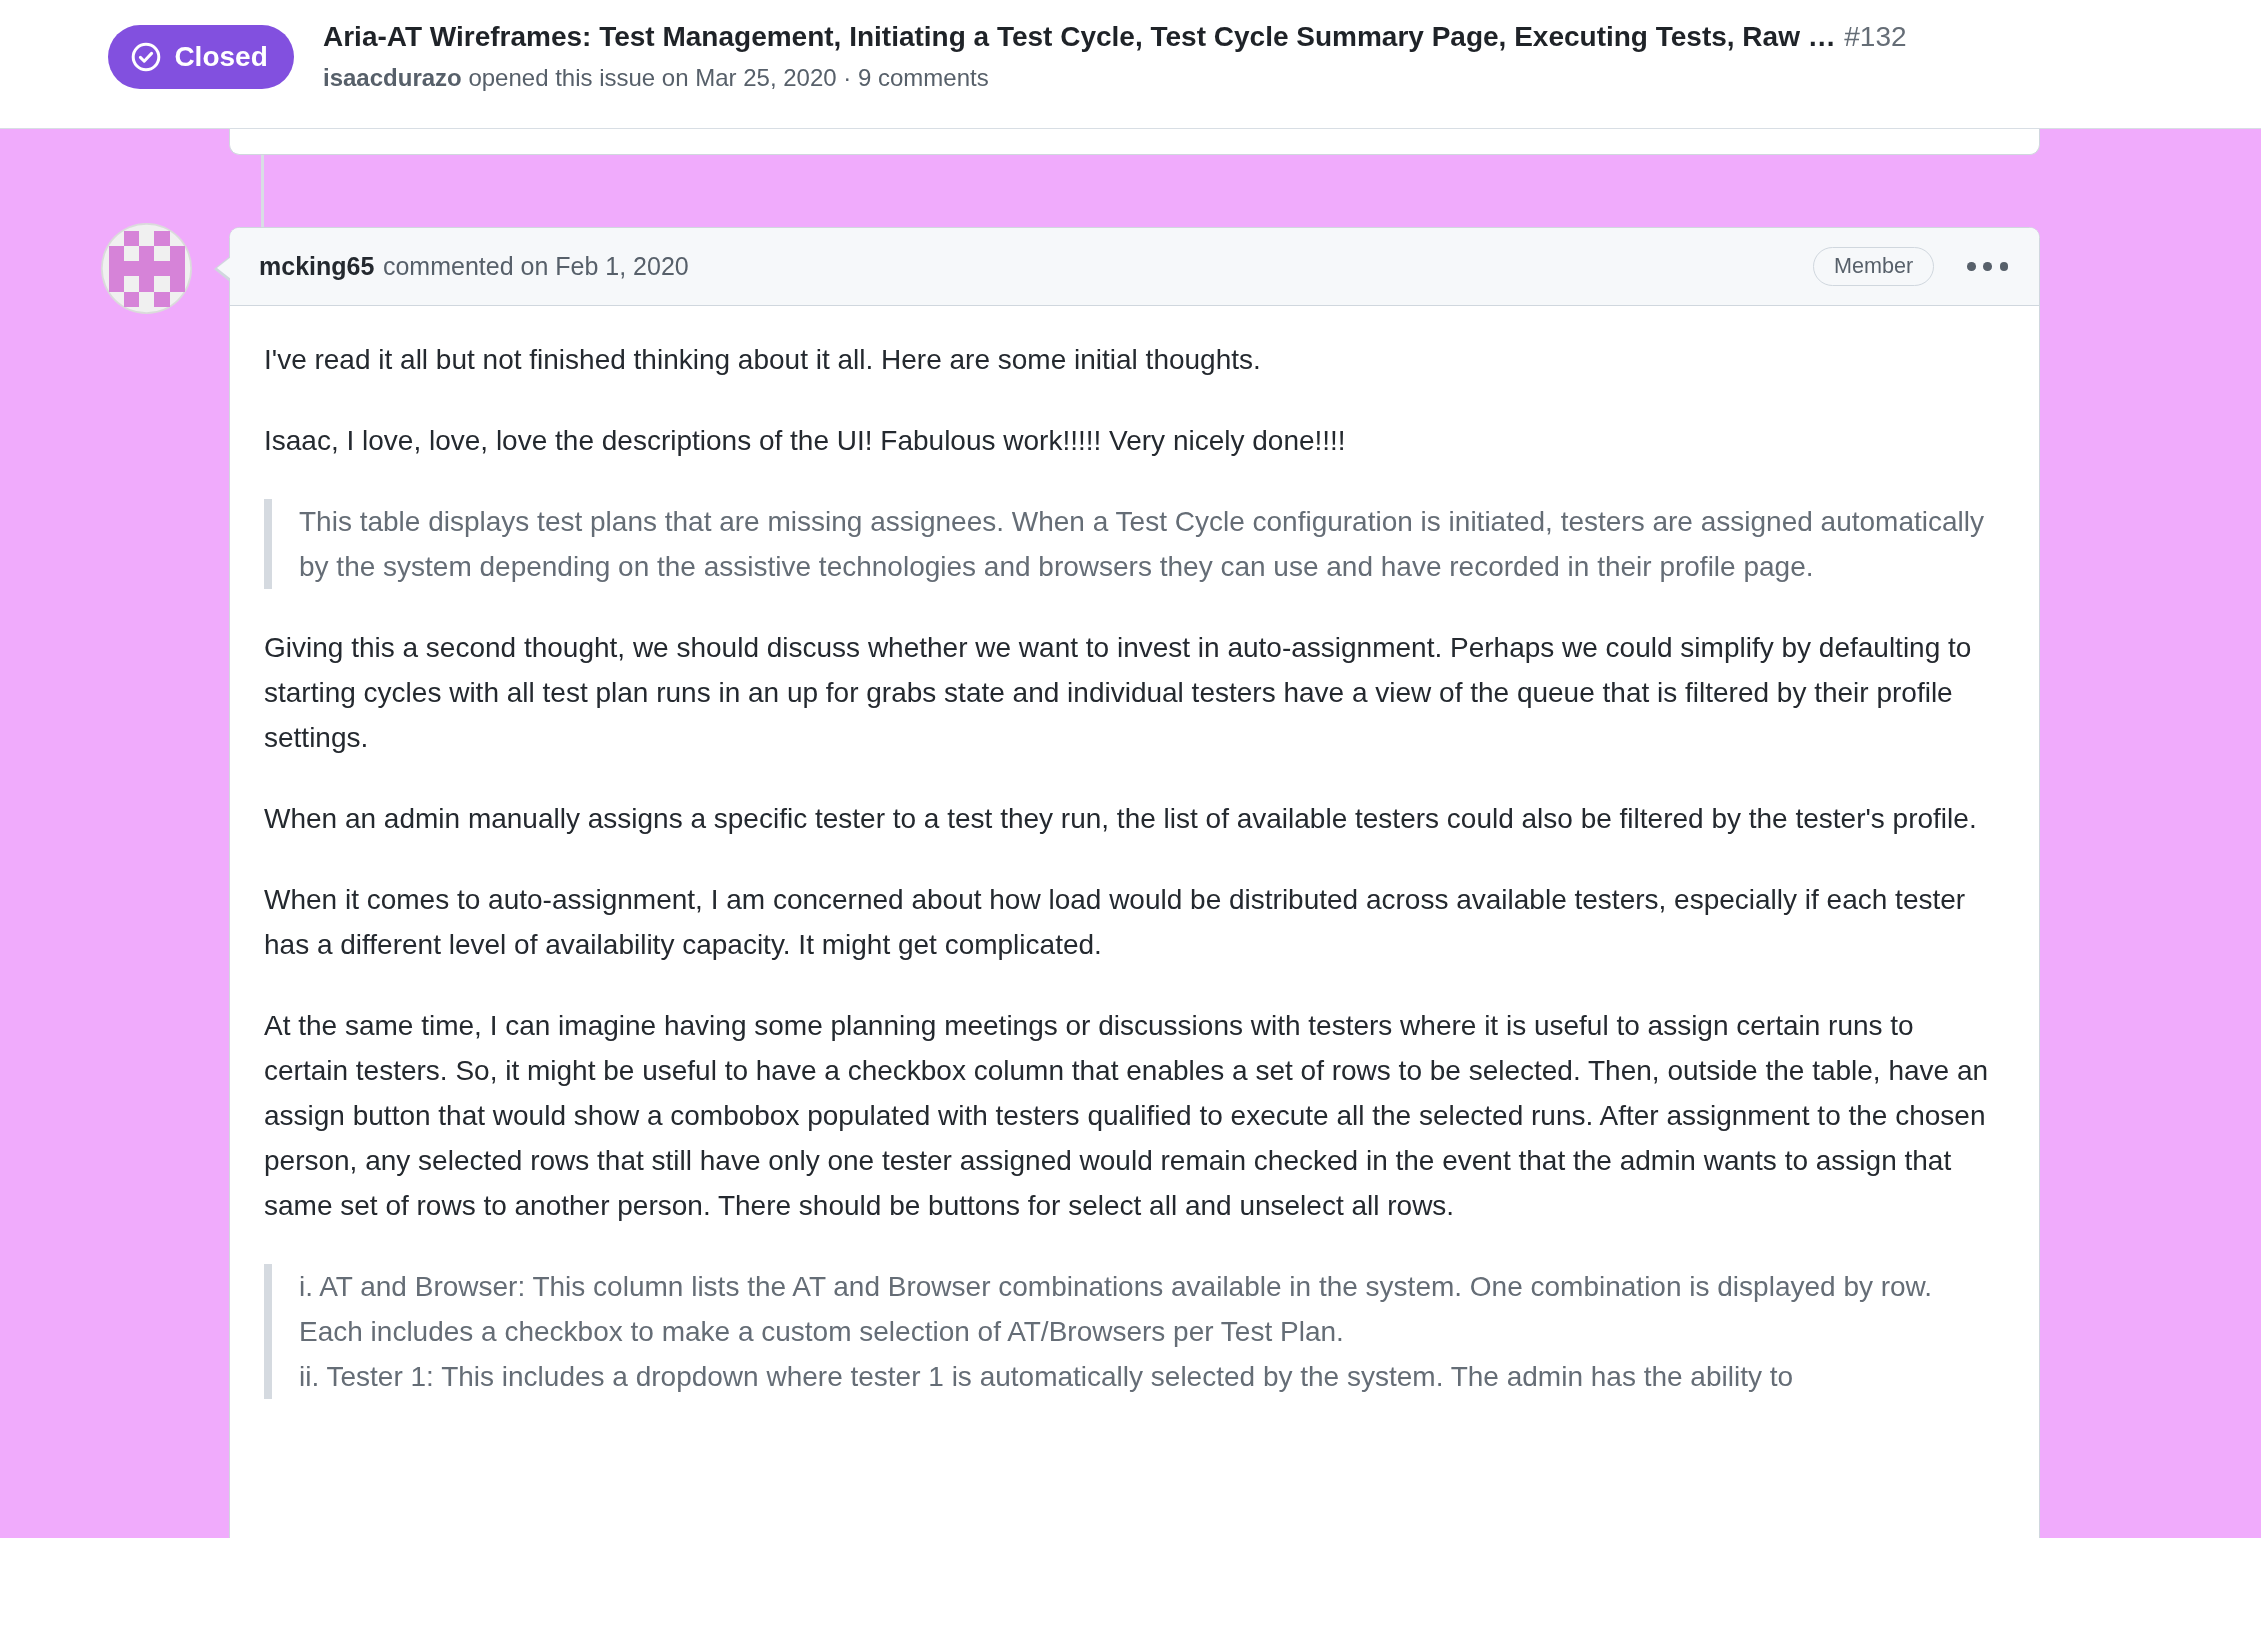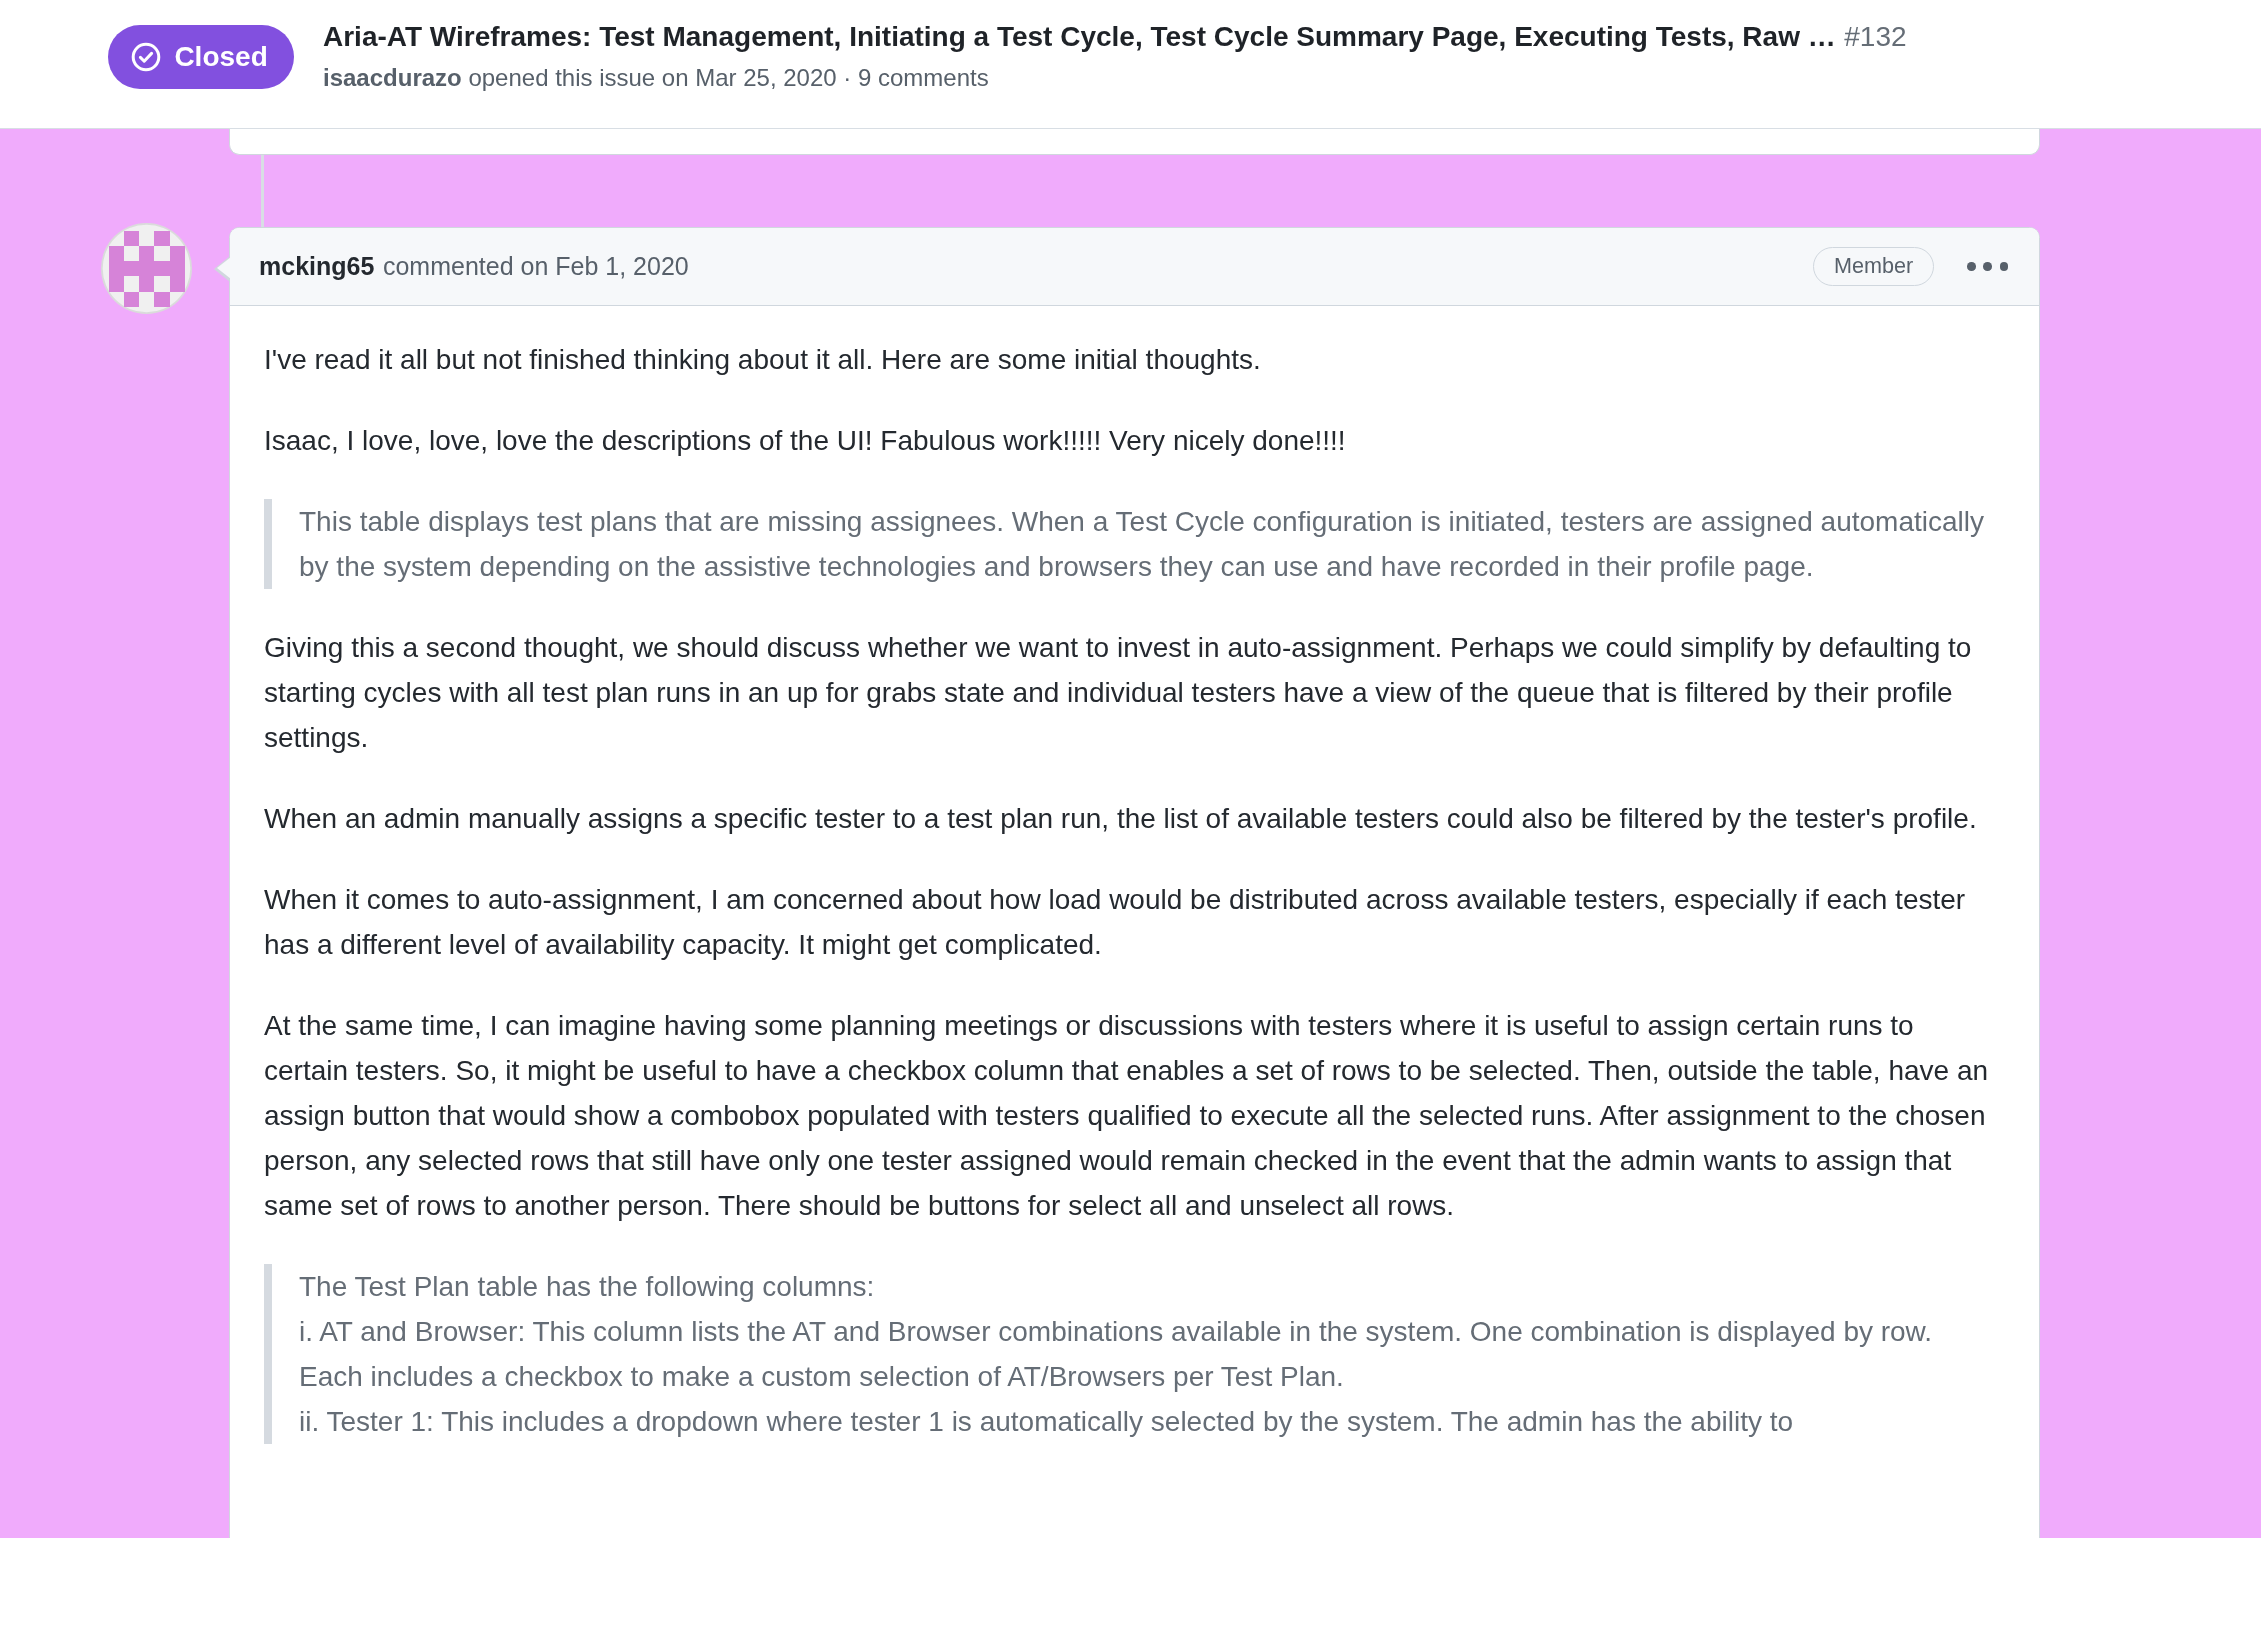--- a/index.html
+++ b/index.html
@@ -254,25 +254,24 @@
       </button>
     </div>
 
     <div class="comment-body">
       <p>I've read it all but not finished thinking about it all. Here are some initial thoughts.</p>
       <p>Isaac, I love, love, love the descriptions of the UI! Fabulous work!!!!! Very nicely done!!!!</p>
       <blockquote>
         <div>This table displays test plans that are missing assignees. When a Test Cycle configuration is initiated, testers are assigned automatically by the system depending on the assistive technologies and browsers they can use and have recorded in their profile page.</div>
       </blockquote>
       <p>Giving this a second thought, we should discuss whether we want to invest in auto-assignment. Perhaps we could simplify by defaulting to starting cycles with all test plan runs in an up for grabs state and individual testers have a view of the queue that is filtered by their profile settings.</p>
-      <p>When an admin manually assigns a specific tester to a test plan run, the list of available testers could also be filtered by the tester's profile.</p>
+      <p>When an admin manually assigns a specific tester to a test they run, the list of available testers could also be filtered by the tester's profile.</p>
       <p>When it comes to auto-assignment, I am concerned about how load would be distributed across available testers, especially if each tester has a different level of availability capacity. It might get complicated.</p>
       <p>At the same time, I can imagine having some planning meetings or discussions with testers where it is useful to assign certain runs to certain testers. So, it might be useful to have a checkbox column that enables a set of rows to be selected. Then, outside the table, have an assign button that would show a combobox populated with testers qualified to execute all the selected runs. After assignment to the chosen person, any selected rows that still have only one tester assigned would remain checked in the event that the admin wants to assign that same set of rows to another person. There should be buttons for select all and unselect all rows.</p>
       <blockquote>
-        <div>The Test Plan table has the following columns:</div>
         <div>i. AT and Browser: This column lists the AT and Browser combinations available in the system. One combination is displayed by row. Each includes a checkbox to make a custom selection of AT/Browsers per Test Plan.</div>
         <div>ii. Tester 1: This includes a dropdown where tester 1 is automatically selected by the system. The admin has the ability to</div>
       </blockquote>
     </div>
   </div>
 
 </div>
 
 
 </body></html>

